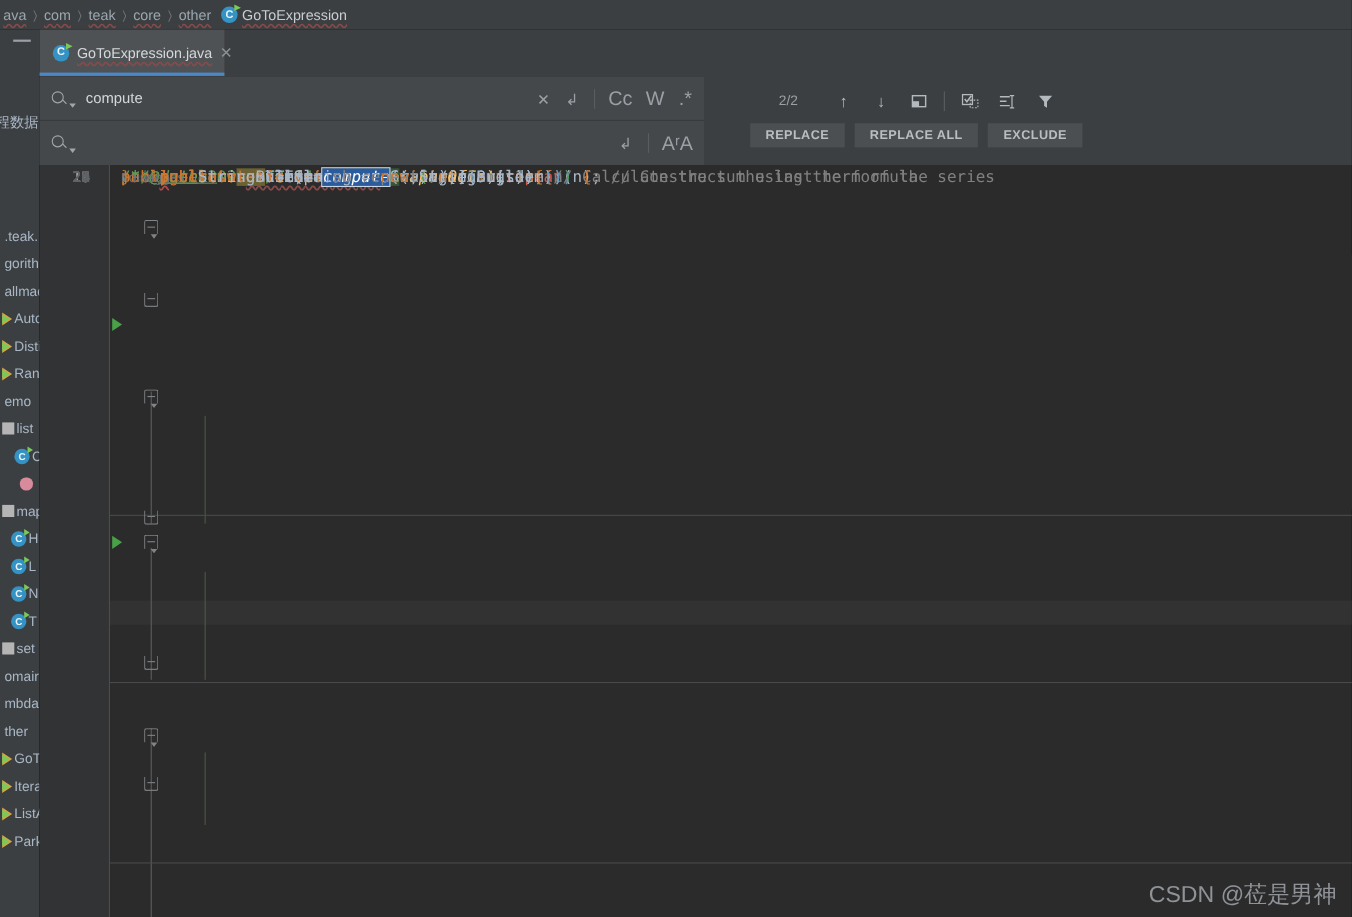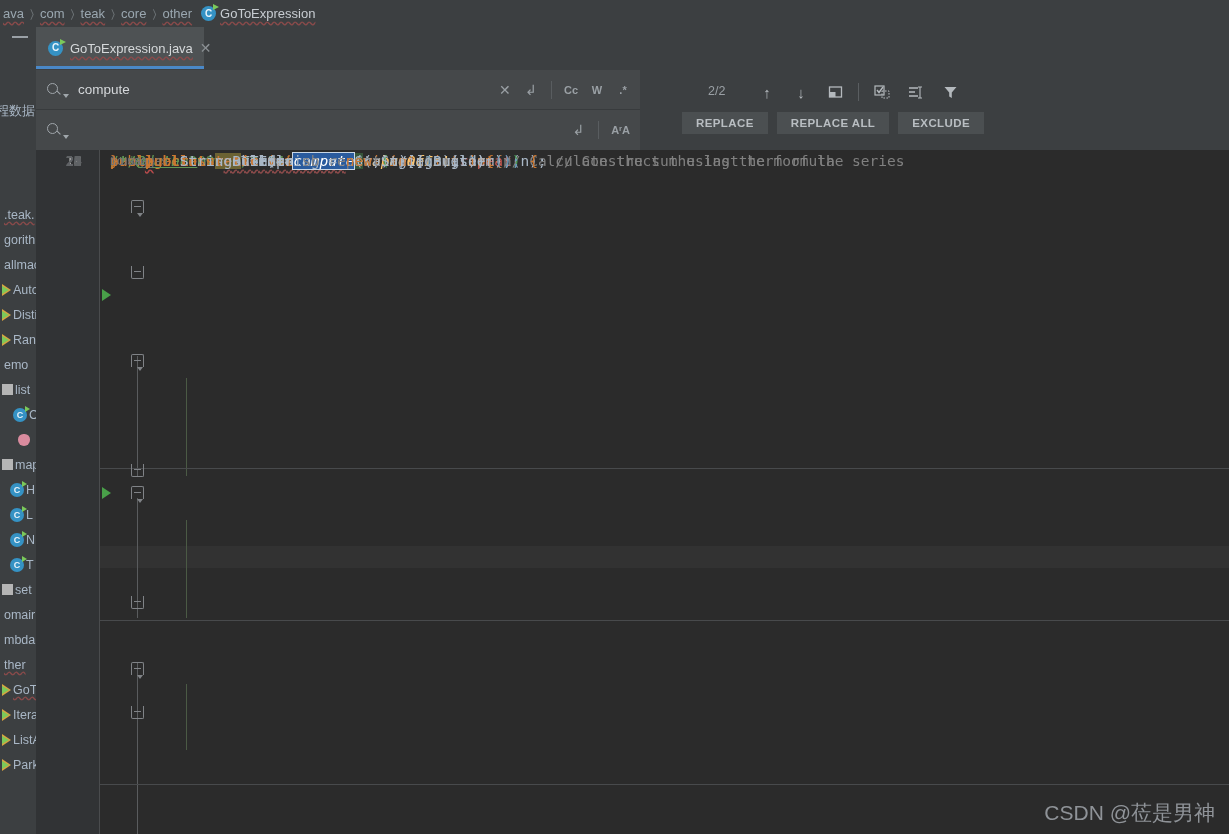--- a/index.html
+++ b/index.html
@@ -40,21 +40,21 @@
           background: #3c3f41; overflow: hidden; }
   .rail-minimize { position: absolute; left: 12px; top: 9px; width: 16px; height: 2px;
           background: #9aa0a6; }
   .rail-cn { position: absolute; left: -4px; top: 75px; font-size: 13px;
           color: #a9b7c6; white-space: nowrap; }
   .tree { position: absolute; left: 0; top: 175px; width: 36px; }
   .tree-row { height: 25px; display: flex; align-items: center;
               font-size: 12.5px; color: #a9b7c6; white-space: nowrap;
               overflow: hidden; padding-left: 2px; }
   .tree-row .tl { margin-left: 2px; }
-  .tree-row.wavy .tl { text-decoration: underline; text-decoration-style: wavy;
+  .tree-row.wavy .tl { text-decoration-style: wavy;
               text-decoration-color: #8b4a4a; text-underline-offset: 2px; }
   .ic { flex: 0 0 auto; display: inline-block; position: relative; }
   .ic-pkg { width: 11px; height: 11px; background: #b5b5b5; }
   .ic-cls { width: 14px; height: 14px; border-radius: 50%; background: #3592c4;
             color: #e8f3fa; font-size: 9px; font-weight: bold; text-align: center;
             line-height: 14px; }
   .ic-cls::after { content: ""; position: absolute; right: -3px; top: -2px;
             width: 0; height: 0; border-left: 5px solid #7bc95a;
             border-top: 3px solid transparent; border-bottom: 3px solid transparent; }
   .ic-java { width: 0; height: 0; border-left: 9px solid #d9a441;
@@ -94,21 +94,21 @@
   .search-caret { width: 0; height: 0; margin-left: 1px; flex: 0 0 auto;
               border-left: 3px solid transparent; border-right: 3px solid transparent;
               border-top: 4px solid #a0a6ab; align-self: flex-end; margin-bottom: 11px; }
   .find-input { flex: 1 1 auto; margin-left: 9px; font-size: 13.5px; color: #d4d7da;
               background: transparent; border: 0; outline: none;
               font-family: "Liberation Sans", sans-serif; }
   .find-input::placeholder { color: #7a8086; }
   .fi { color: #9aa0a5; font-size: 14px; margin-left: 12px; cursor: default;
         display: inline-flex; align-items: center; justify-content: center;
         min-width: 14px; height: 20px; }
-  .fi.small { font-size: 11px; font-weight: bold; }
+  .fi.small { font-size: 18px; }
   .vdiv { width: 1px; height: 18px; background: #595d60; margin-left: 13px; }
 
   
   .find-right { position: absolute; left: 604px; top: 0; width: 589px; height: 80px; }
   .count { position: absolute; left: 68px; top: 14px; font-size: 12.5px; color: #9aa0a5; }
   .tb-icons { position: absolute; left: 110px; top: 8px; display: flex;
               align-items: center; gap: 0; }
   .tbi { width: 34px; height: 28px; display: flex; align-items: center;
          justify-content: center; color: #b4b9bd; font-size: 15px; }
   .tb-vdiv { width: 1px; height: 18px; background: #5a5e61; margin: 0 6px; }

